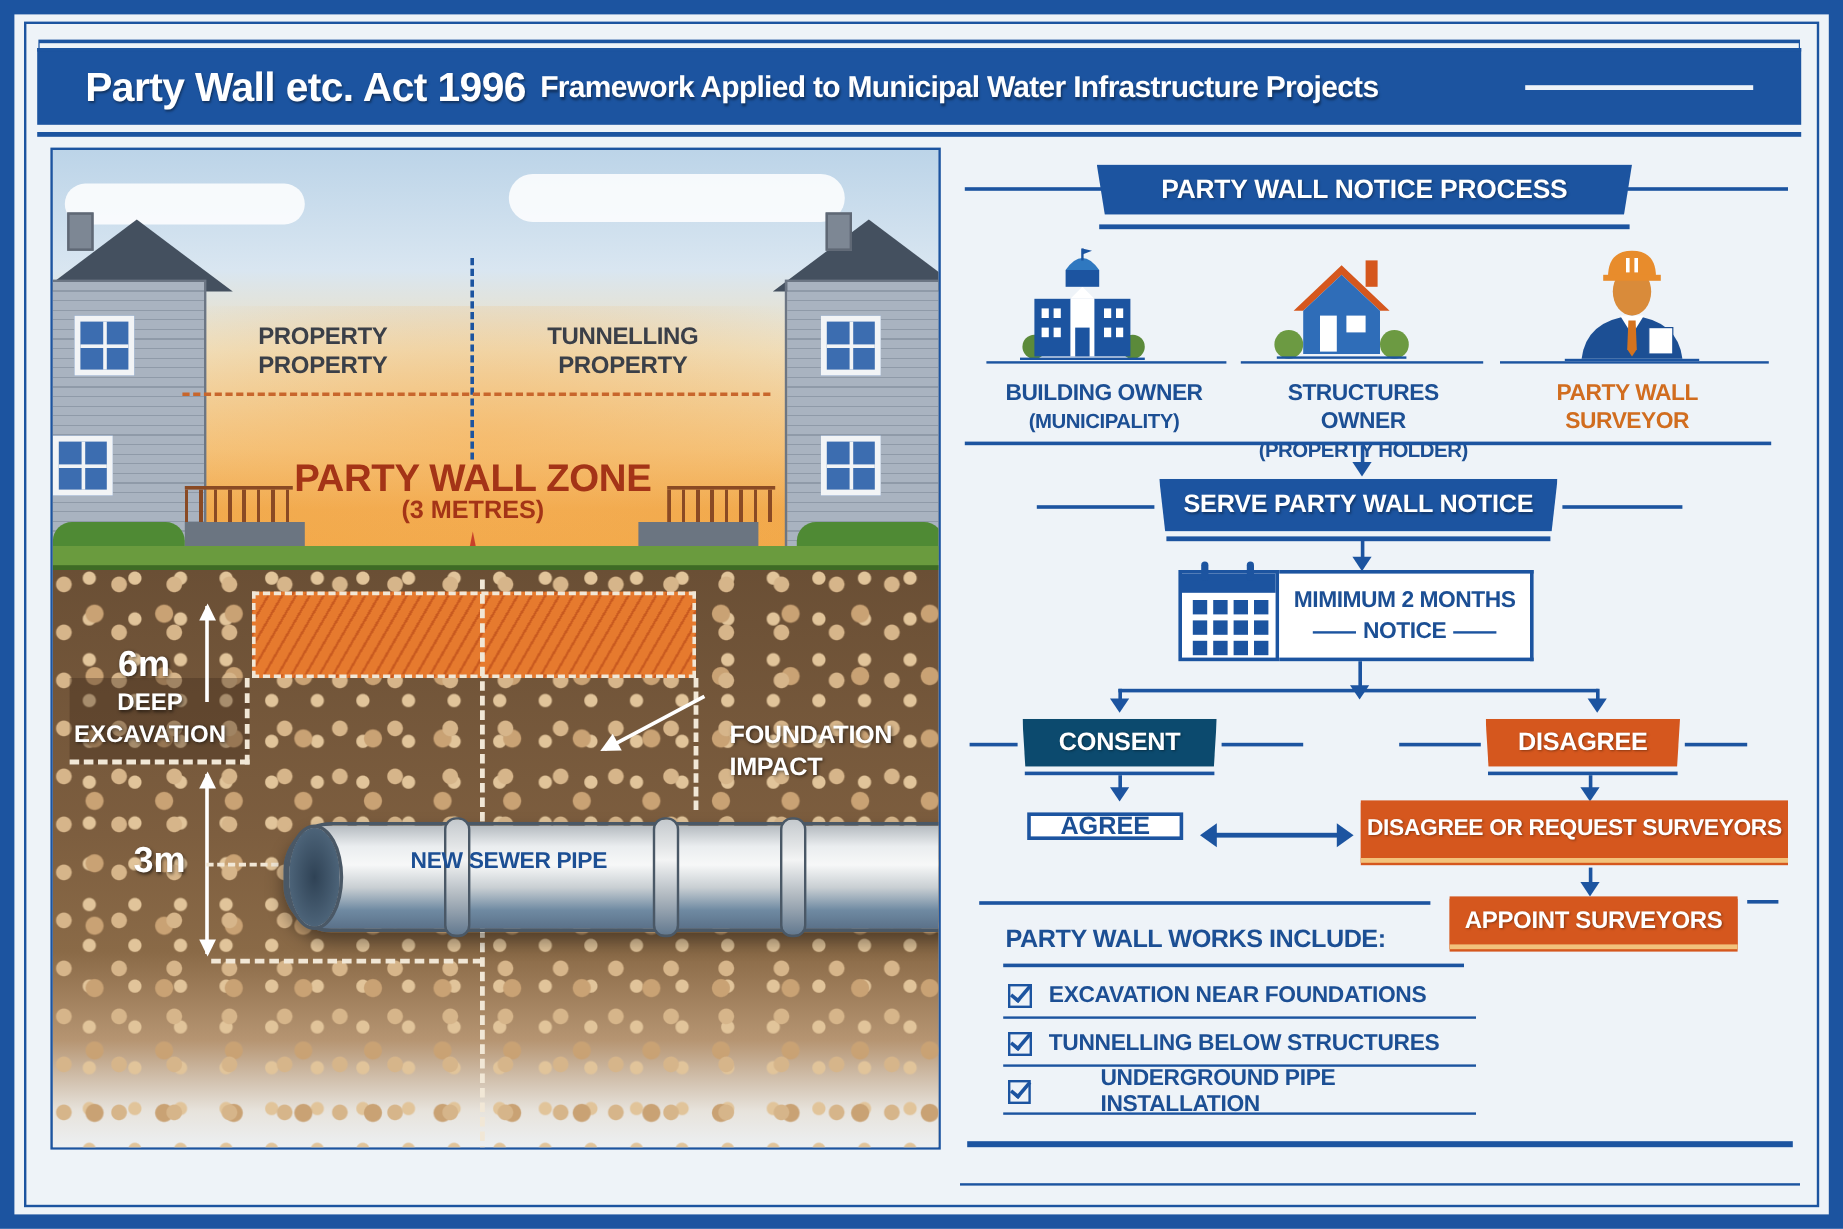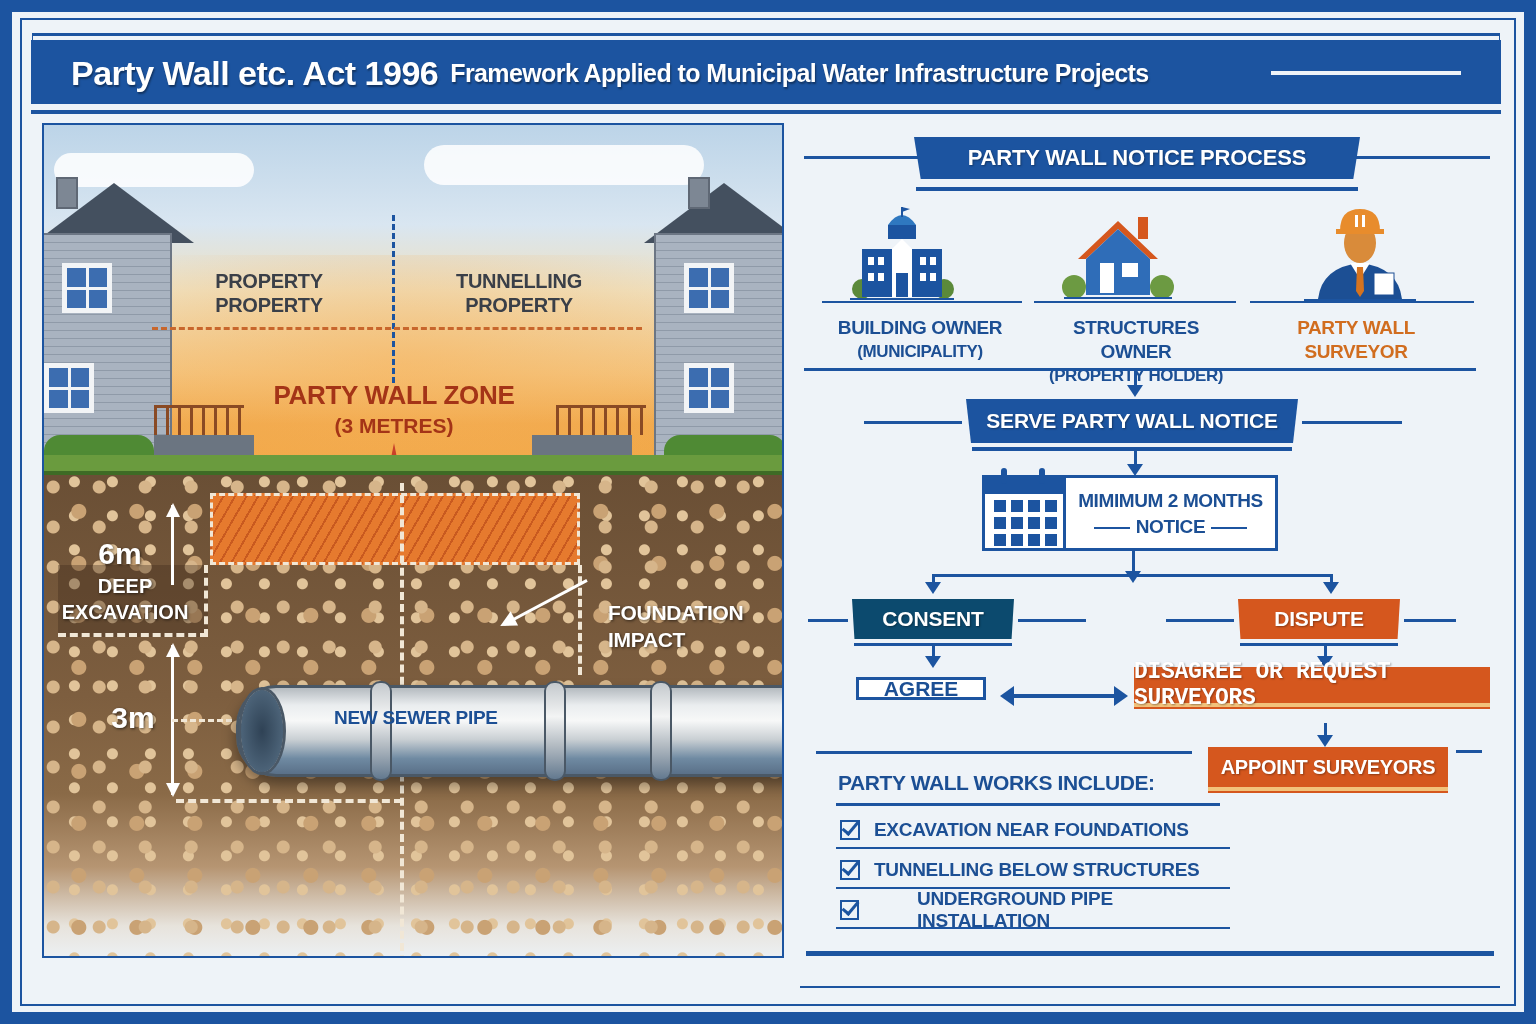--- a/index.html
+++ b/index.html
@@ -23,21 +23,21 @@
   .house .roof { position: absolute; top: 0; width: 0; height: 0; border-left: 80px solid transparent; border-right: 80px solid transparent; border-bottom: 60px solid #44505f; }
   .house .chimney { position: absolute; top: -6px; width: 22px; height: 32px; background: #7d8794; border: 2px solid #5f6875; }
   .window { position: absolute; width: 50px; height: 50px; background: #3c6db0; border: 5px solid #f2f4f6; }
   .window::before { content: ""; position: absolute; left: 50%; top: 0; bottom: 0; width: 3px; margin-left: -1px; background: #f2f4f6; }
   .window::after { content: ""; position: absolute; top: 50%; left: 0; right: 0; height: 3px; margin-top: -1px; background: #f2f4f6; }
   .porch { position: absolute; width: 90px; height: 30px; background: repeating-linear-gradient(90deg, #8a4a24 0 3px, transparent 3px 12px); border-top: 3px solid #8a4a24; }
   .step { position: absolute; width: 100px; height: 24px; background: #6b7581; }
   .label-prop { position: absolute; font-weight: bold; color: #3a3f48; font-size: 20px; line-height: 24px; text-align: center; letter-spacing: -0.3px; }
   .v-dash { position: absolute; left: 348px; top: 90px; height: 168px; border-left: 3px dashed #1c54a0; }
   .h-dash { position: absolute; left: 108px; top: 202px; width: 490px; border-top: 3px dashed #c8662c; }
-  .zone-title { position: absolute; left: 150px; top: 255px; width: 400px; text-align: center; font-weight: bold; font-size: 26px; color: #a43417; letter-spacing: -0.3px; }
+  .zone-title { position: absolute; left: 150px; top: 255px; width: 400px; text-align: center; font-weight: bold; font-size: 32px; color: #a43417; letter-spacing: -0.3px; }
   .zone-sub { position: absolute; left: 150px; top: 289px; width: 400px; text-align: center; font-weight: bold; font-size: 21px; color: #a43417; }
   .zone-arrow { position: absolute; left: 346px; top: 318px; width: 0; height: 0; border-left: 4px solid transparent; border-right: 4px solid transparent; border-bottom: 20px solid #c8402a; }
   .grass { position: absolute; left: 0; top: 330px; width: 742px; height: 20px; background: #6a9b3e; border-bottom: 4px solid #3e6b25; }
   .bush { position: absolute; top: 310px; height: 32px; background: #4f8a34; border-radius: 16px 16px 0 0; }
   .soil { position: absolute; left: 0; top: 350px; width: 742px; height: 490px;
     background:
       radial-gradient(circle at 20% 30%, #d6b58a 0 6px, transparent 7px),
       radial-gradient(circle at 60% 70%, #c9a274 0 7px, transparent 8px),
       radial-gradient(circle at 80% 20%, #e1c49a 0 5px, transparent 6px),
       linear-gradient(180deg, #6a4f35 0%, #7d5e3f 45%, #8a6a47 65%, #b69572 80%, #e7e3dc 92%, #eef3f8 100%);
@@ -51,21 +51,21 @@
   .dim-arrow::before { content: ""; position: absolute; left: -8px; top: -2px; border-left: 7px solid transparent; border-right: 7px solid transparent; border-bottom: 14px solid #fff; }
   .dim-arrow.both::after { content: ""; position: absolute; left: -8px; bottom: -2px; border-left: 7px solid transparent; border-right: 7px solid transparent; border-top: 14px solid #fff; }
   .dim-label { position: absolute; color: #fff; font-weight: bold; text-align: center; text-shadow: 1px 1px 3px rgba(0,0,0,0.6); }
   .bottom-dash { position: absolute; left: 132px; top: 674px; width: 226px; border-top: 4px dashed #f1e7d6; }
   .pipe-dash { position: absolute; left: 128px; top: 594px; width: 60px; border-top: 3px dashed #f1e7d6; }
   .pipe { position: absolute; left: 192px; top: 560px; width: 560px; height: 92px; border-radius: 40px 0 0 40px;
     background: linear-gradient(180deg, #b5bbc0 0%, #eaedef 20%, #f7f8f8 38%, #c9cfd3 60%, #6f8aa2 82%, #5a7088 100%);
     border: 3px solid #4a5866; border-right: none; box-shadow: 0 8px 14px rgba(0,0,0,0.4); }
   .pipe-mouth { position: absolute; left: 194px; top: 562px; width: 48px; height: 88px; border-radius: 50%; background: radial-gradient(ellipse, #2f4255 0%, #4c6378 70%, #c2c7cb 72%, #e3e6e8 100%); border: 3px solid #4a5866; }
   .pipe-ring { position: absolute; top: 556px; width: 22px; height: 100px; border-radius: 10px; background: linear-gradient(180deg, #c4c9cd, #f3f4f4 35%, #b3bbc2 65%, #63798f); border: 2px solid #4a5866; }
-  .pipe-label { position: absolute; left: 290px; top: 582px; width: 180px; color: #1c4f94; font-weight: bold; font-size: 19px; letter-spacing: -0.3px; }
+  .pipe-label { position: absolute; left: 290px; top: 582px; width: 180px; text-align: center; color: #1c4f94; font-weight: bold; font-size: 19px; letter-spacing: -0.3px; }
   .impact-label { position: absolute; left: 564px; top: 474px; color: #fff; font-weight: bold; font-size: 21px; line-height: 27px; text-shadow: 1px 1px 3px rgba(0,0,0,0.6); letter-spacing: -0.3px; }
   .impact-arrow { position: absolute; left: 460px; top: 498px; width: 94px; height: 3px; background: #fff; transform: rotate(-28deg); transform-origin: left center; }
   .impact-arrow::before { content: ""; position: absolute; left: -4px; top: -7px; border-top: 8px solid transparent; border-bottom: 8px solid transparent; border-right: 16px solid #fff; }
 
   
   .right-panel { position: absolute; left: 800px; top: 123px; width: 710px; height: 840px; }
   .hline { position: absolute; height: 3px; background: #1c54a0; }
   .banner { position: absolute; background: #1c54a0; color: #fff; font-weight: bold; display: flex; align-items: center; justify-content: center; text-shadow: 1px 1px 2px rgba(0,0,0,0.35); letter-spacing: -0.2px; clip-path: polygon(0 0, 100% 0, 98.5% 100%, 1.5% 100%); }
   .banner.teal { background: #0c4a6e; }
   .banner.orange { background: #d5571e; }
@@ -288,29 +288,29 @@
   <div class="arrow-down" style="left:132px;top:451px;height:12px;"></div>
   <div class="arrow-down" style="left:530px;top:451px;height:12px;"></div>
 
   <div class="hline" style="left:8px;top:496px;width:40px;"></div>
   <div class="hline" style="left:218px;top:496px;width:68px;"></div>
   <div class="banner teal" style="left:52px;top:476px;width:162px;height:40px;font-size:21px;">CONSENT</div>
   <div class="banner-under" style="left:54px;top:520px;width:158px;height:3px;"></div>
 
   <div class="hline" style="left:366px;top:496px;width:68px;"></div>
   <div class="hline" style="left:604px;top:496px;width:52px;"></div>
-  <div class="banner orange" style="left:438px;top:476px;width:162px;height:40px;font-size:21px;">DISPUTE</div>
+  <div class="banner orange" style="left:438px;top:476px;width:162px;height:40px;font-size:21px;">DISAGREE</div>
   <div class="banner-under" style="left:440px;top:520px;width:158px;height:3px;"></div>
 
   <div class="arrow-down" style="left:132px;top:523px;height:14px;"></div>
   <div class="arrow-down" style="left:524px;top:523px;height:14px;"></div>
 
   <div class="box-white" style="left:56px;top:554px;width:130px;height:23px;font-size:21px;">AGREE</div>
   <div class="dbl-arrow"></div>
-  <div class="orange-box" style="left:334px;top:544px;width:356px;height:40px;font-size:23px;font-family:Liberation Mono, monospace;">DISAGREE OR REQUEST SURVEYORS</div>
+  <div class="orange-box" style="left:334px;top:544px;width:356px;height:52px;font-size:19px;">DISAGREE OR REQUEST SURVEYORS</div>
 
   <div class="arrow-down" style="left:524px;top:600px;height:16px;"></div>
   <div class="hline" style="left:16px;top:628px;width:376px;"></div>
   <div class="hline" style="left:656px;top:627px;width:26px;"></div>
   <div class="orange-box" style="left:408px;top:624px;width:240px;height:44px;font-size:20px;">APPOINT SURVEYORS</div>
 
   <div class="works-title">PARTY WALL WORKS INCLUDE:</div>
   <div class="hline" style="left:36px;top:680px;width:384px;"></div>
   <div class="work-item" style="top:690px;">
     <span class="checkbox"></span>

